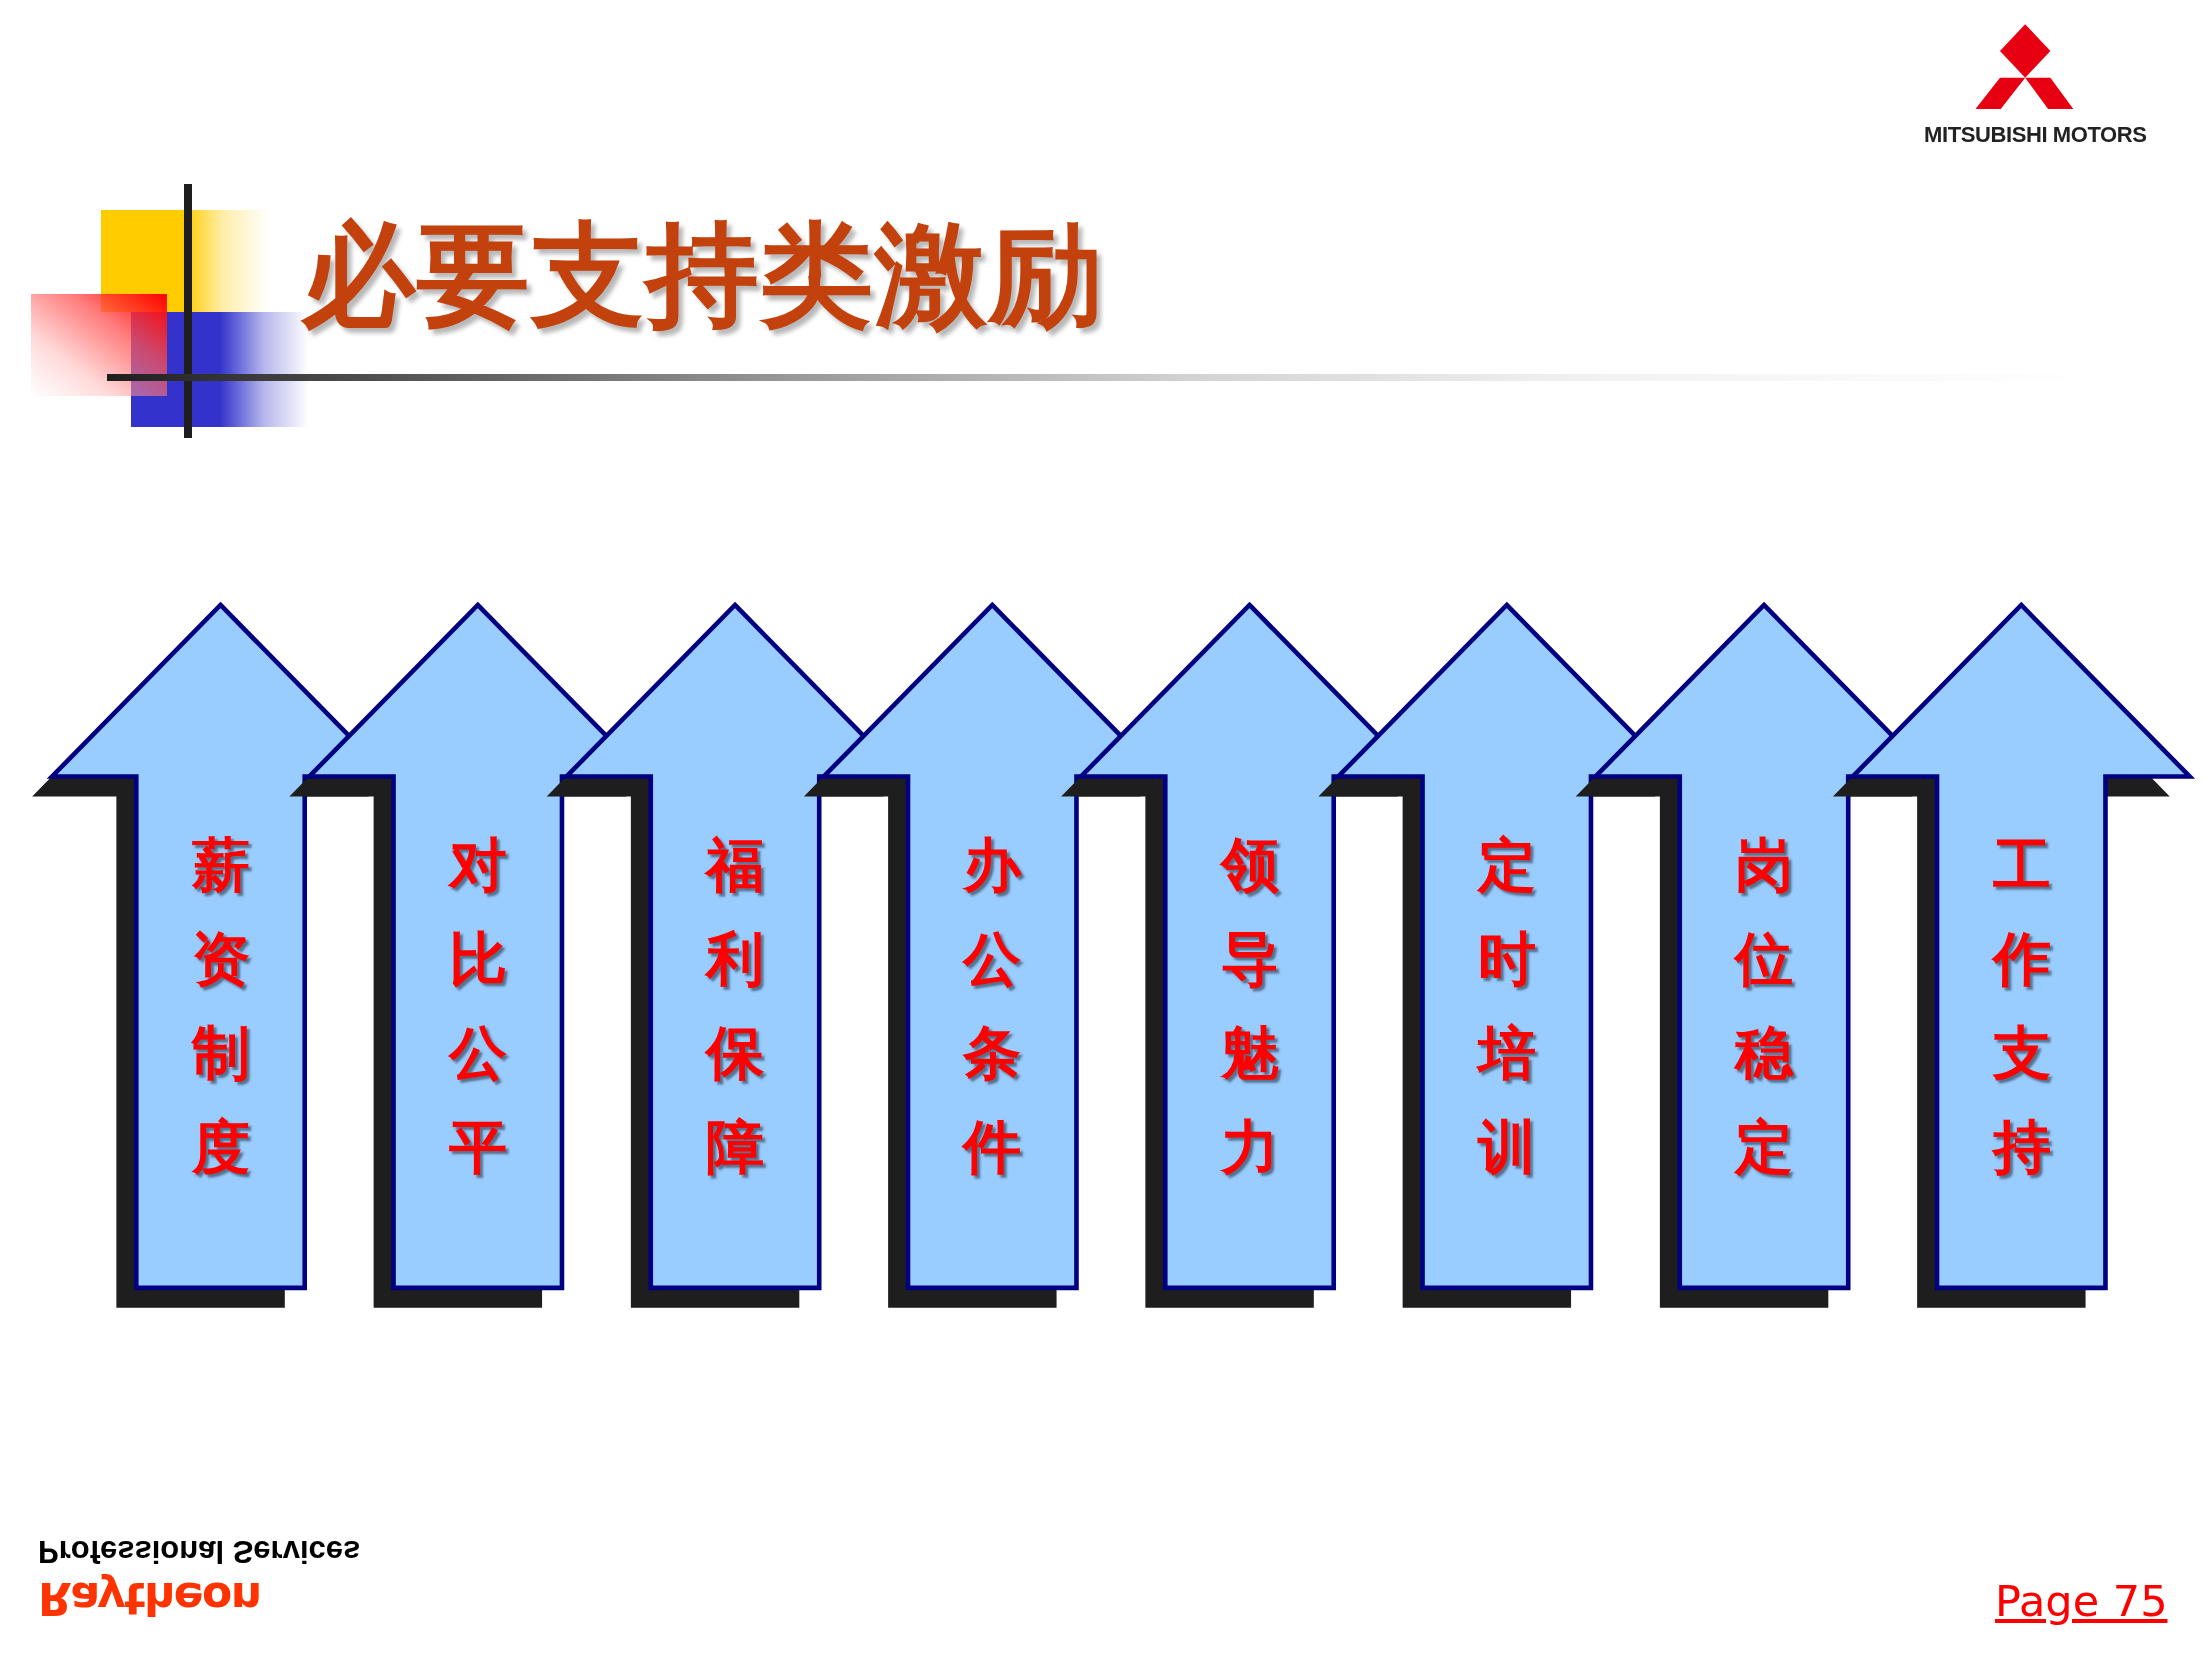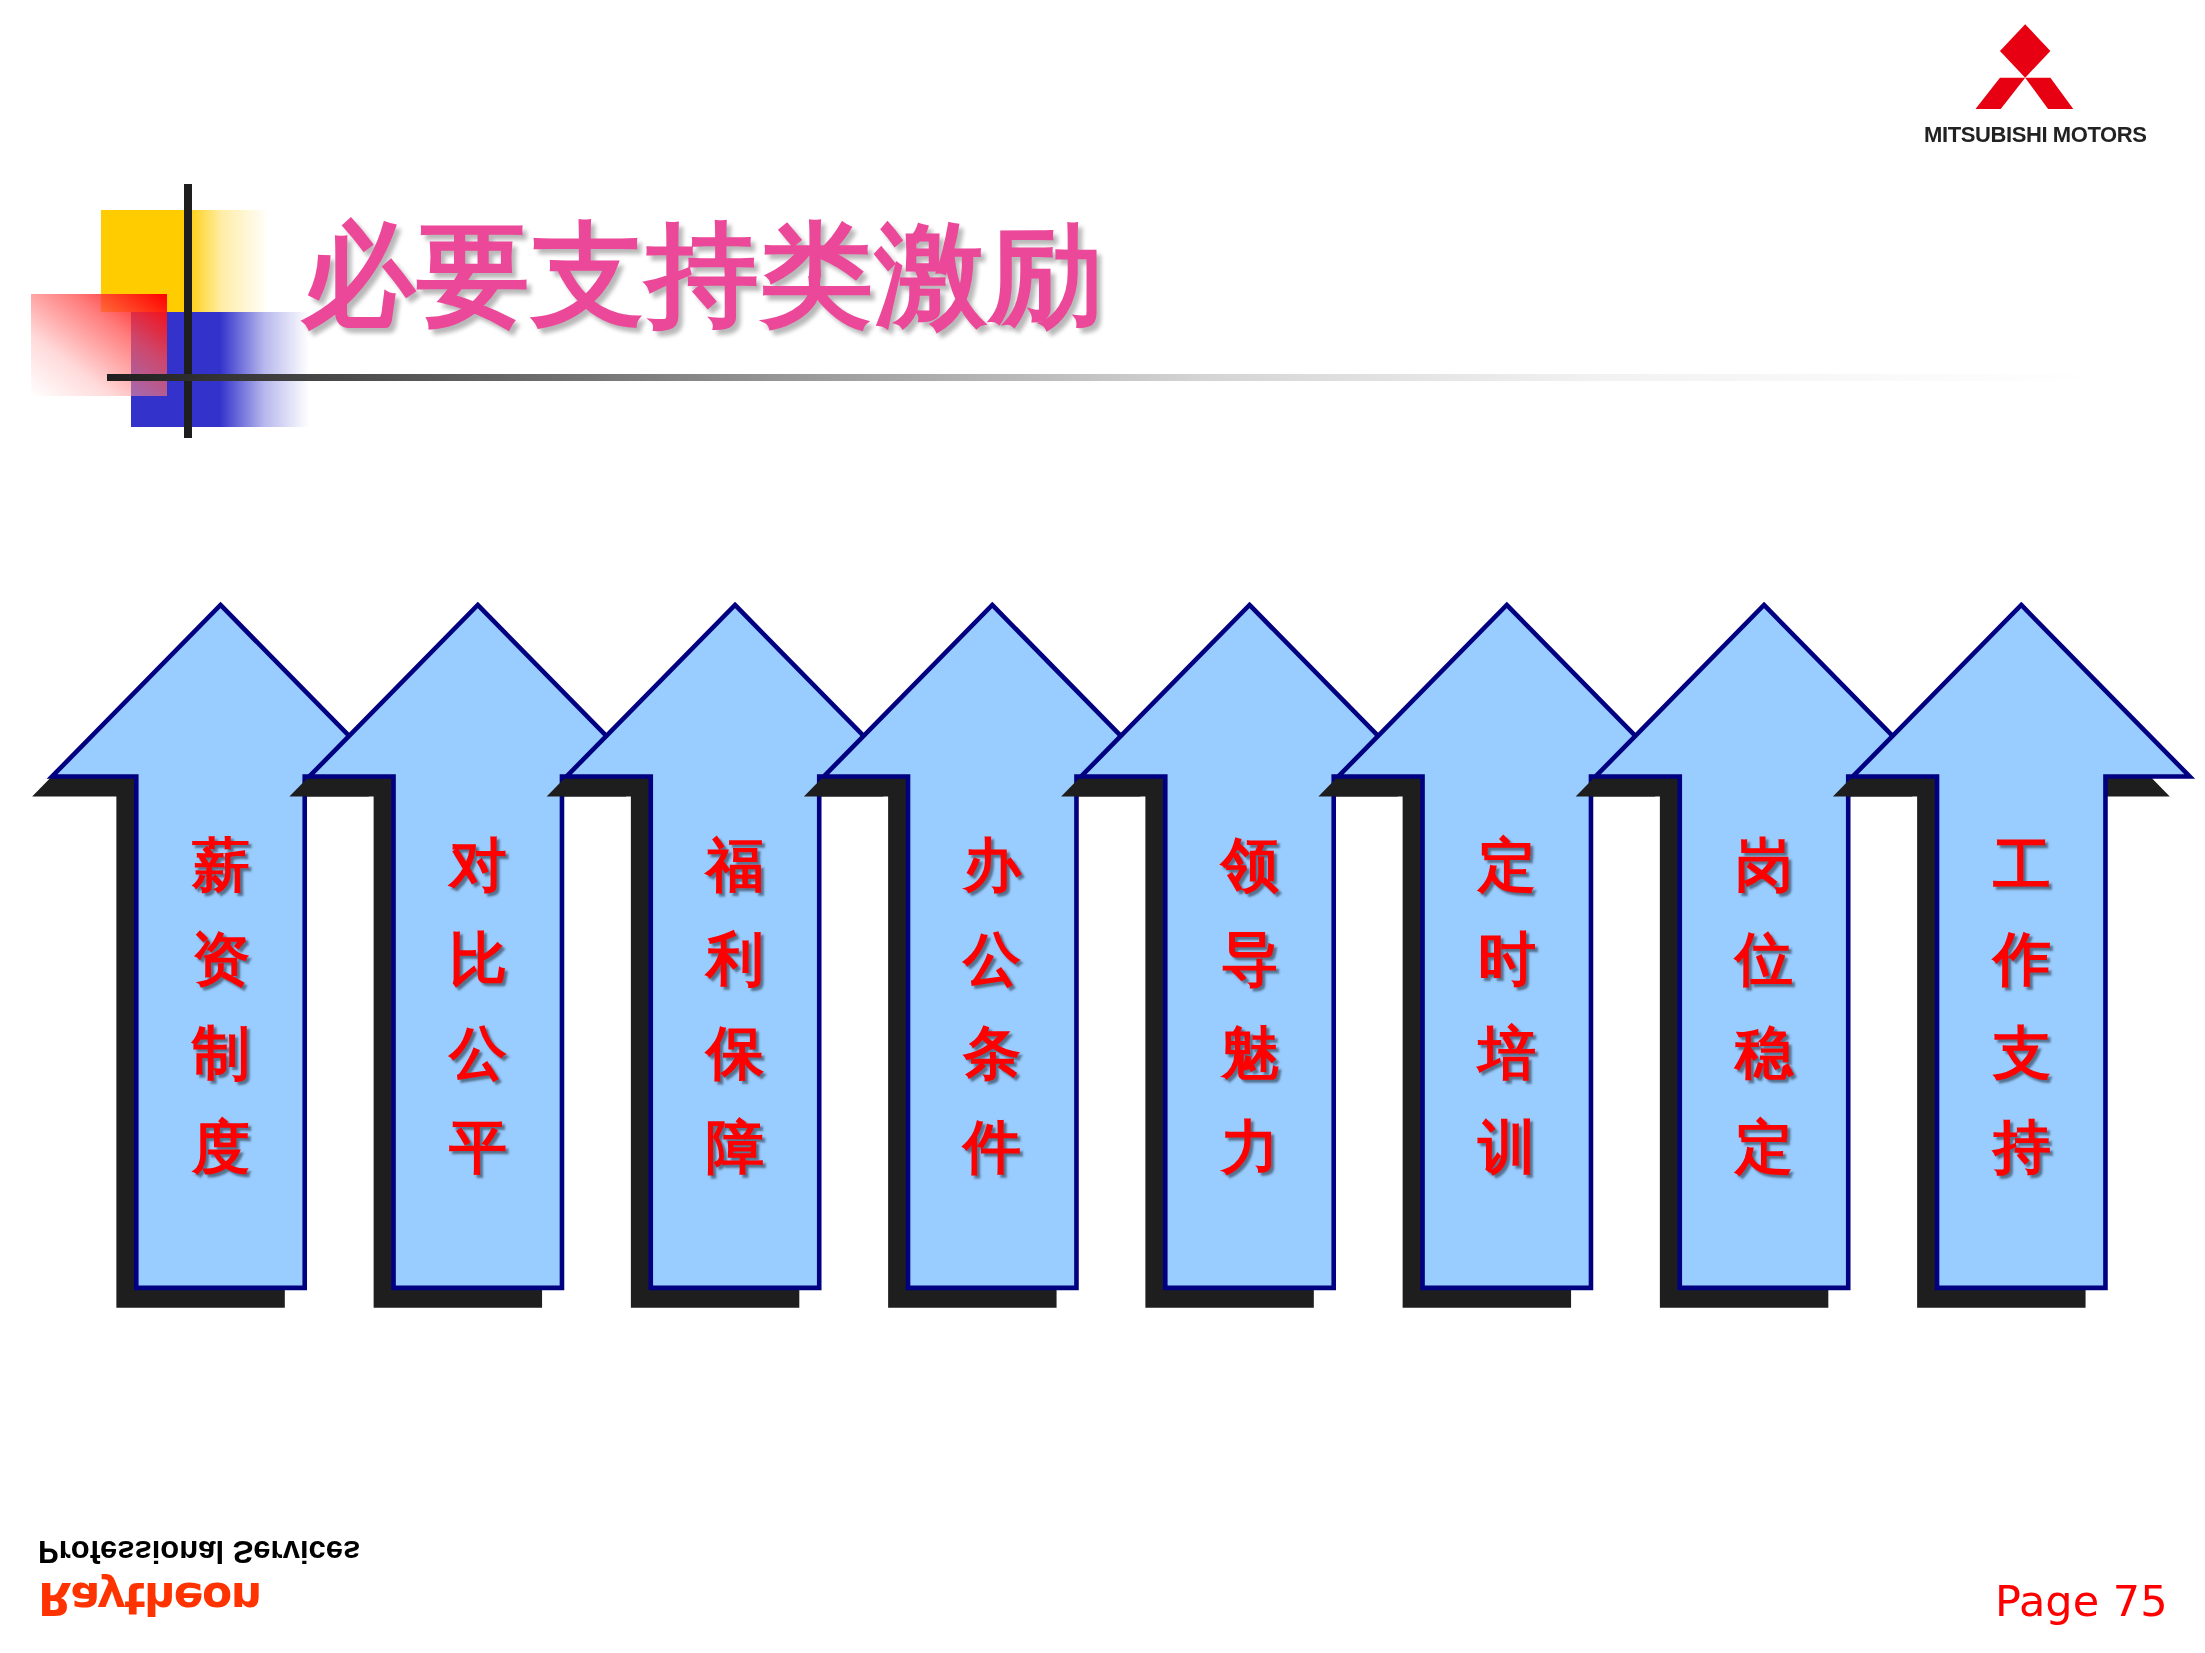--- a/index.html
+++ b/index.html
@@ -12,21 +12,21 @@
     background:linear-gradient(to right,#ffcc00 0%,#ffcc00 50%,rgba(255,204,0,0.35) 72%,rgba(255,255,255,0) 100%); }
   #deco-blue { left:131px; top:312px; width:178px; height:115px;
     background:linear-gradient(to right,#3333cc 0%,#3333cc 50%,rgba(51,51,204,0.35) 75%,rgba(255,255,255,0) 100%); }
   #deco-red { left:31px; top:294px; width:136px; height:102px;
     background:linear-gradient(to bottom left,#ff0000 0%,rgba(255,80,80,0.75) 35%,rgba(255,180,180,0.5) 70%,rgba(255,255,255,0) 100%); }
   #deco-vline { left:184px; top:184px; width:7.7px; height:254px; background:#1e1e1e; }
   #deco-hline { left:107px; top:374px; width:1991px; height:6.9px;
     background:linear-gradient(to right,#1e1e1e 0%,#444 10%,#9a9a9a 35%,#d4d4d4 55%,#f2f2f2 75%,rgba(255,255,255,0) 100%); }
 
   #title { left:302px; top:214px; height:123px; line-height:123px; font-size:113px; font-weight:bold;
-    color:#ec4899; letter-spacing:1.5px; white-space:nowrap;
+    color:#c2410c; letter-spacing:1.5px; white-space:nowrap;
     text-shadow:4.6px 4.6px 4.6px rgba(0,0,0,0.28);
     font-family:"DejaVu Sans", sans-serif; }
 
   
   #logo { left:1914px; top:15.3px; width:230px; height:134px; }
   #logo-text { position:absolute; left:10px; top:107px; width:214px; font-size:22px; font-weight:bold;
     color:#222; letter-spacing:-0.4px; white-space:nowrap; font-family:"Liberation Sans", sans-serif; }
 
   
   #arrows-svg { left:0; top:0; width:2205px; height:1654px; pointer-events:none; }
@@ -35,21 +35,21 @@
     font-family:"DejaVu Serif", serif; }
   .arrow-label span { display:block; }
 
   
   #footer-brand { left:38px; top:1534px; }
   #footer-services { display:block; font-size:31px; font-weight:bold; color:#000;
     transform:scaleY(-1); white-space:nowrap; font-family:"Liberation Sans", sans-serif; line-height:34px; }
   #footer-raytheon { display:block; margin-top:9.2px; font-size:44px; font-weight:900; color:#ff3300;
     transform:scaleY(-1); white-space:nowrap; letter-spacing:-1.5px; font-family:"DejaVu Sans", sans-serif; line-height:43px; }
   #page-number { left:1995px; top:1576px; font-size:43px; color:#ff0000; white-space:nowrap;
-    font-family:"DejaVu Sans", sans-serif; }
+    font-family:"DejaVu Sans", sans-serif;text-decoration:underline; }
 </style>
 </head>
 <body>
 
 <div class="abs" id="deco-yellow"></div>
 <div class="abs" id="deco-blue"></div>
 <div class="abs" id="deco-red"></div>
 <div class="abs" id="deco-vline"></div>
 <div class="abs" id="deco-hline"></div>
 

